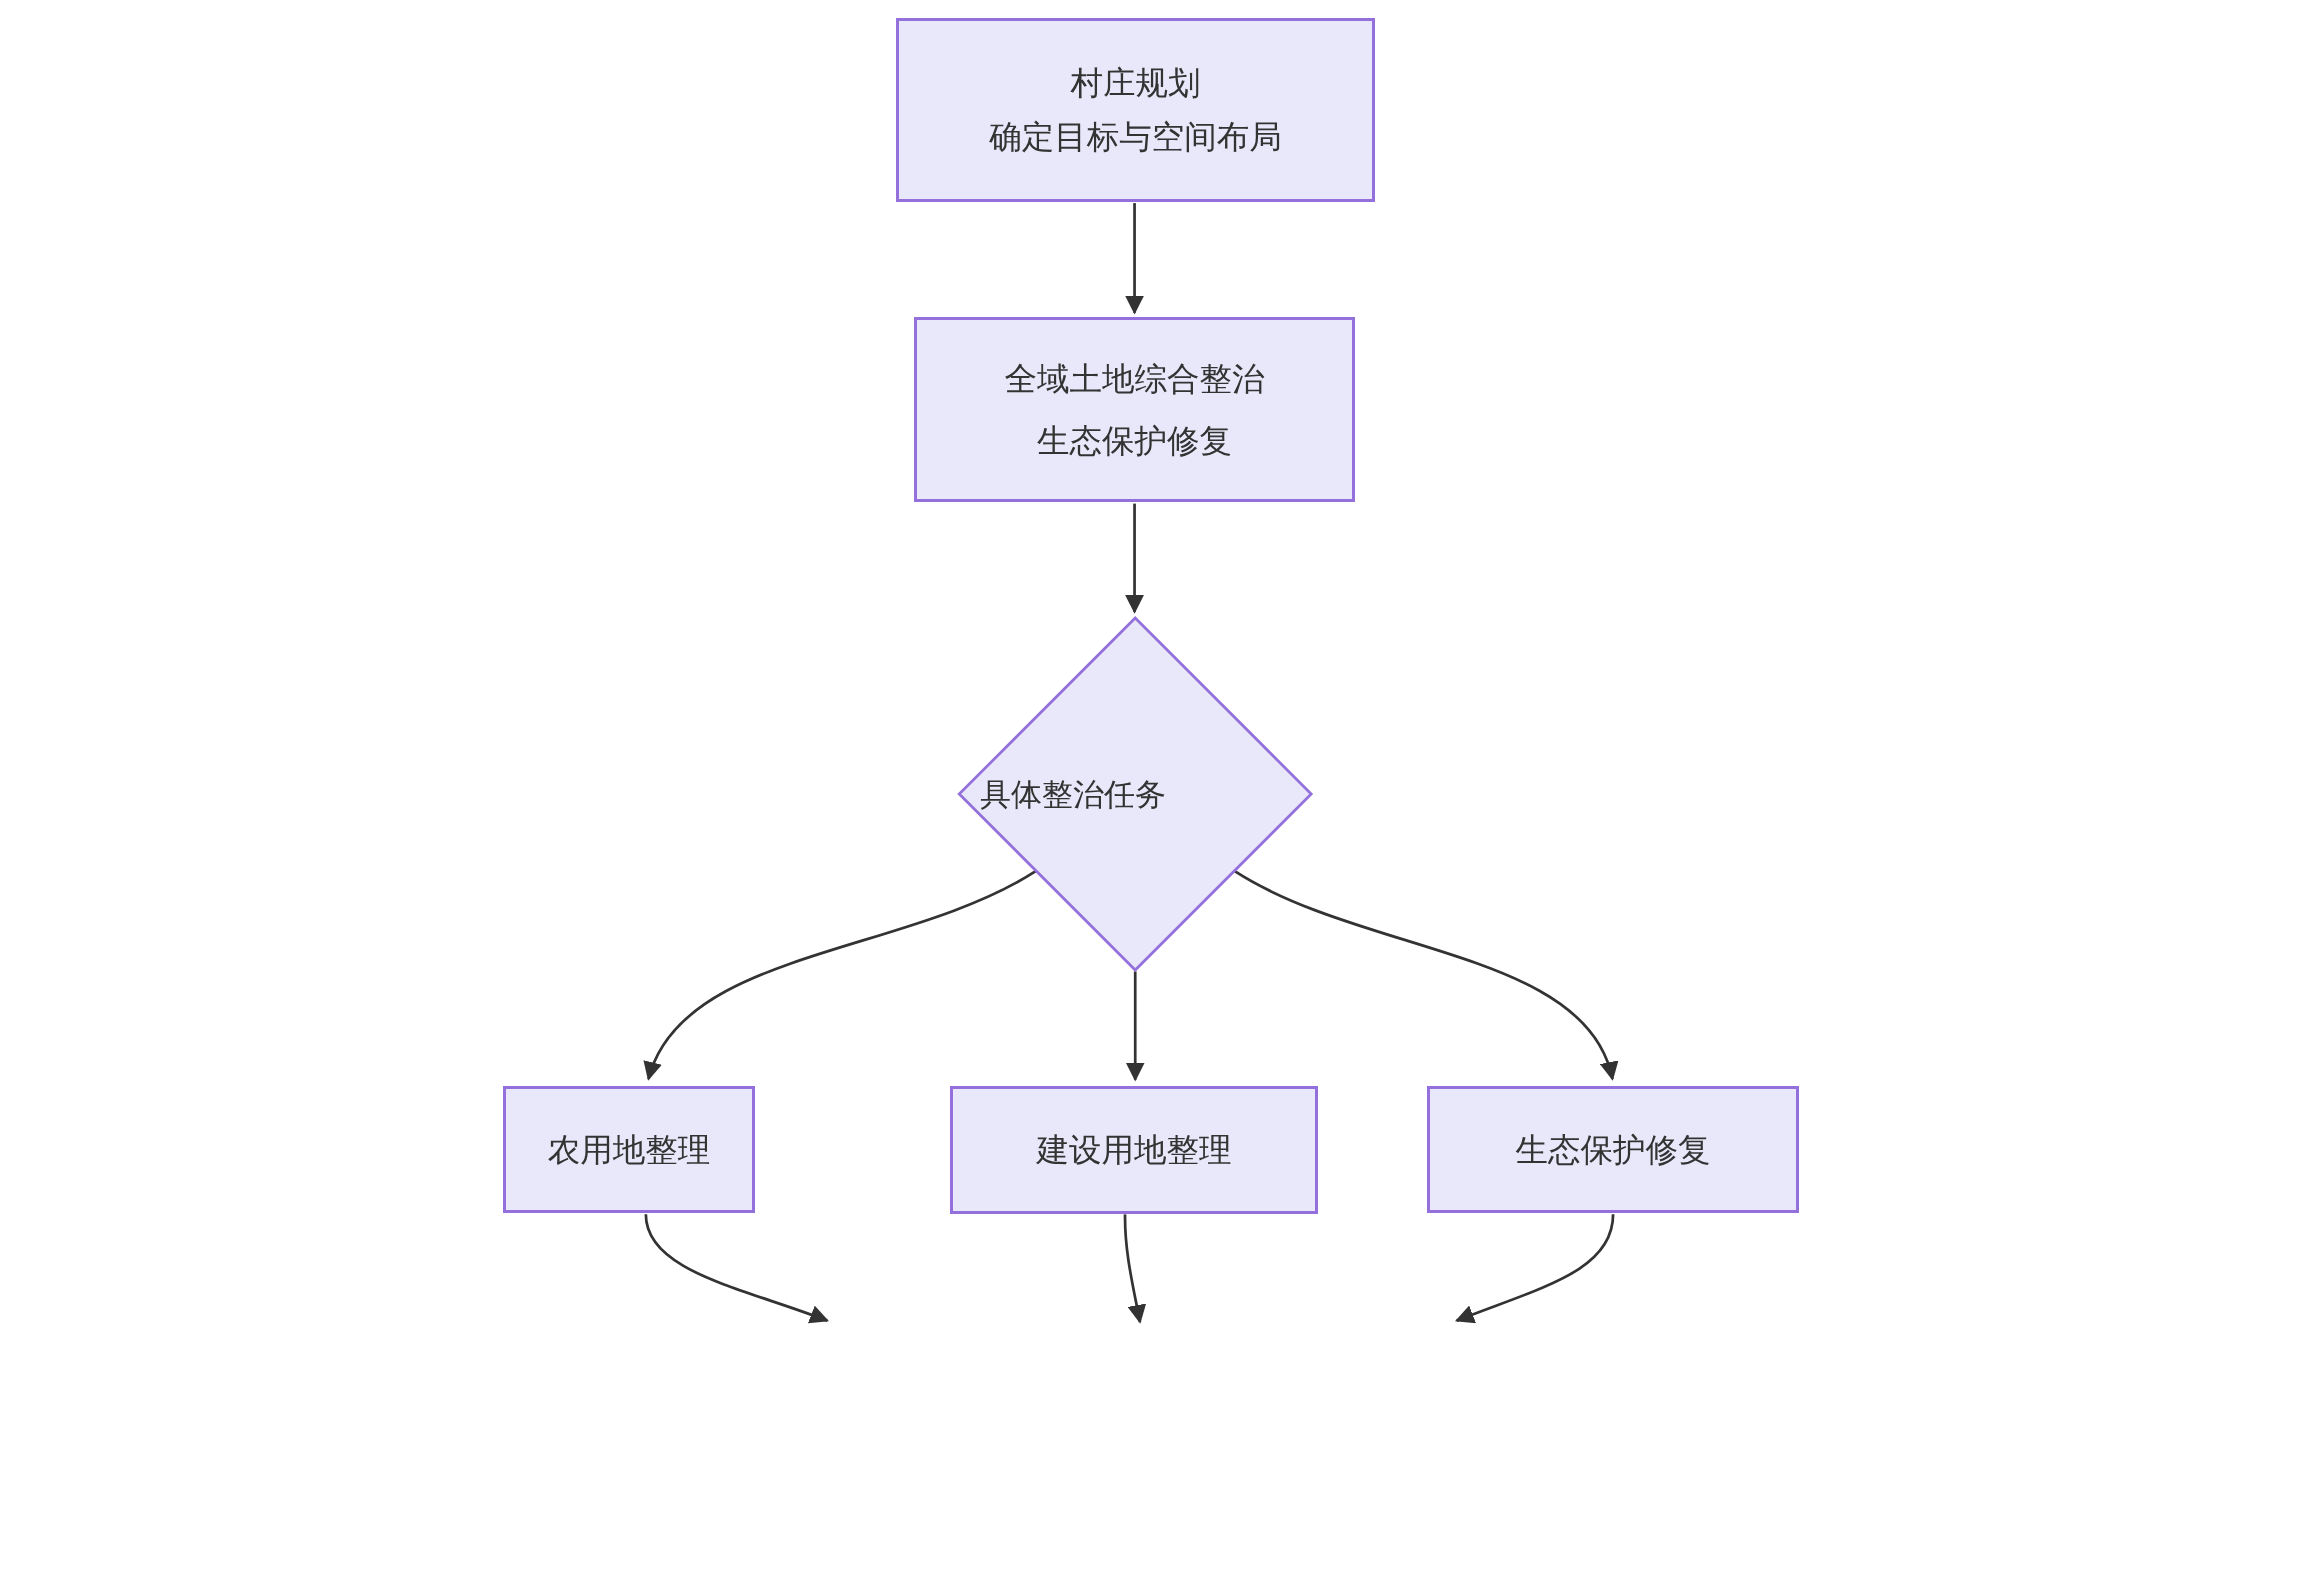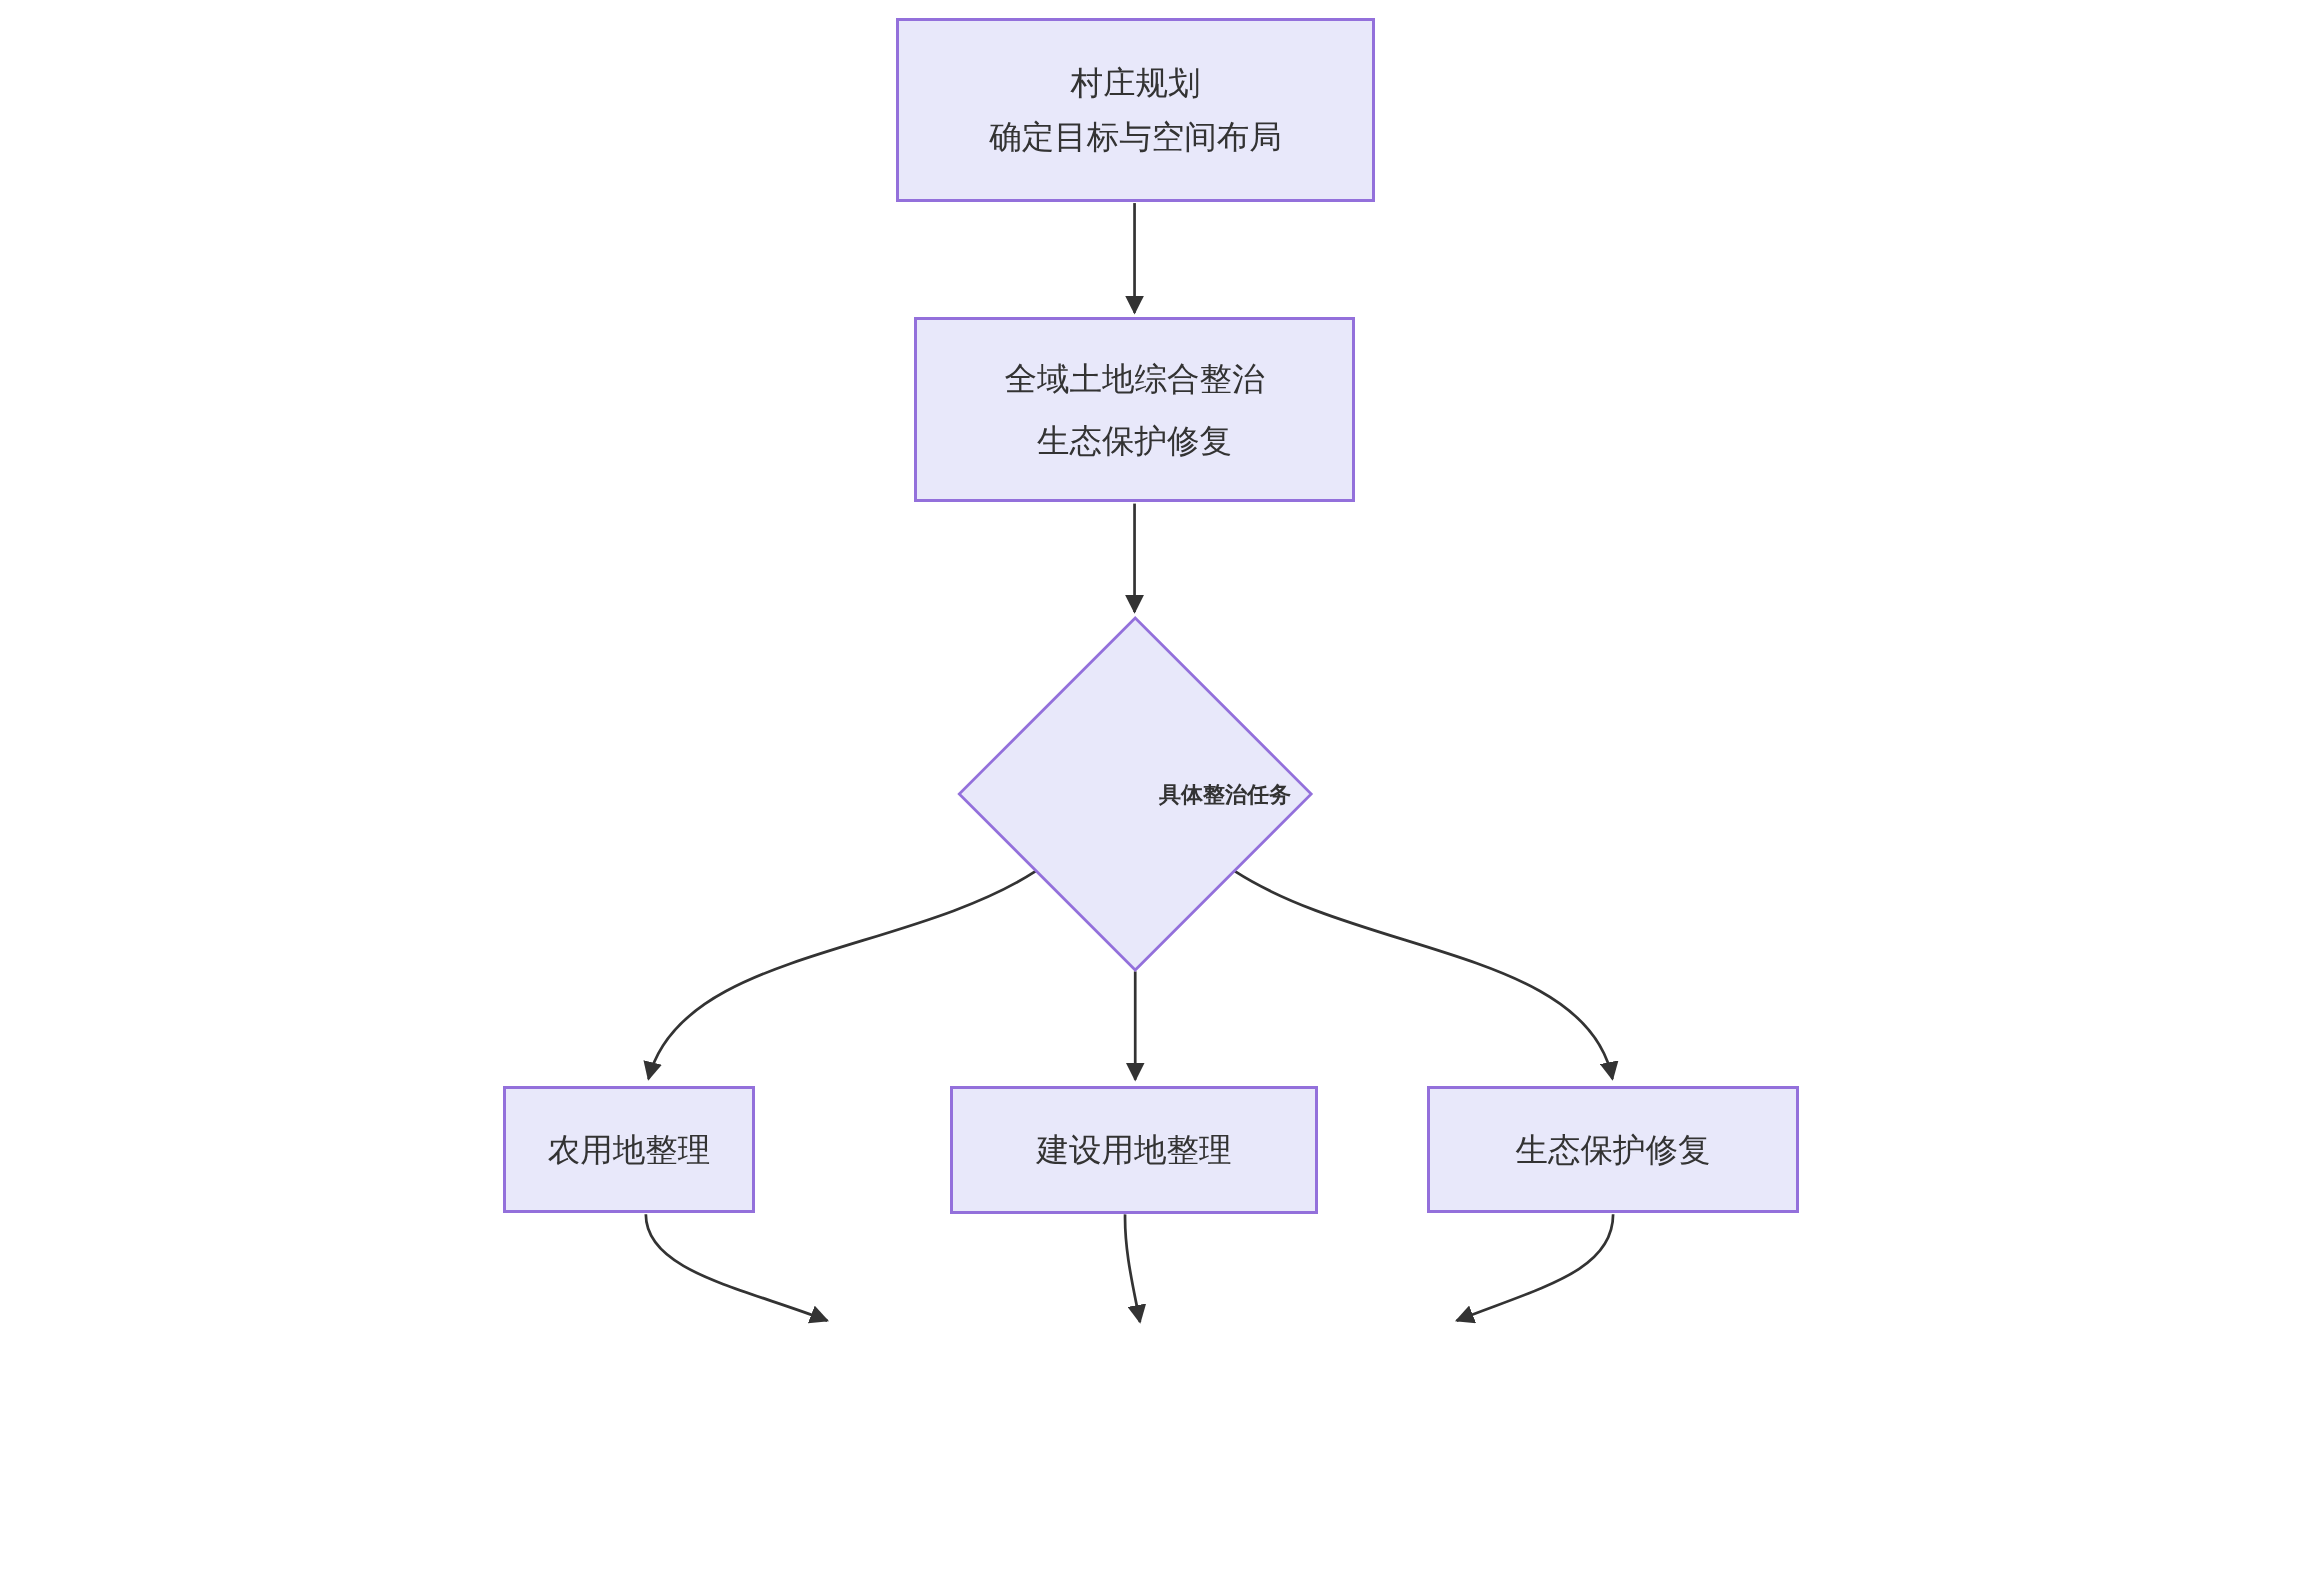--- a/index.html
+++ b/index.html
@@ -47,27 +47,26 @@
     font-size: 32.5px;
     line-height: 54px;
     color: var(--text-color);
   }
   .label-overlay {
     position: absolute;
     background: transparent;
     border: none;
     display: flex;
     flex-direction: column;
-    align-items: flex-end;
+    align-items: flex-start;
     justify-content: center;
     text-align: center;
-    font-size: 22px;
+    font-size: 31px;
     line-height: 54px;
     color: var(--text-color);
-    font-weight: bold;
   }
   
   .n-village        { left: 896px; top: 17.6px;   width: 479px; height: 184px; }
   .n-platform       { left: 914px; top: 317px;  width: 441px; height: 185px; gap: 8px; }
   .n-farmland       { left: 503px;  top: 1086px; width: 252px; height: 127px; }
   .n-construction   { left: 950px; top: 1086px; width: 368px; height: 128px; }
   .n-ecological     { left: 1427px; top: 1086px; width: 372px; height: 127px; }
   .n-goals          { left: 831px; top: 1330px; width: 621px; height: 240px; }
   .n-decision-label { left: 980px; top: 686px; width: 311px; height: 217px; }
 </style>

